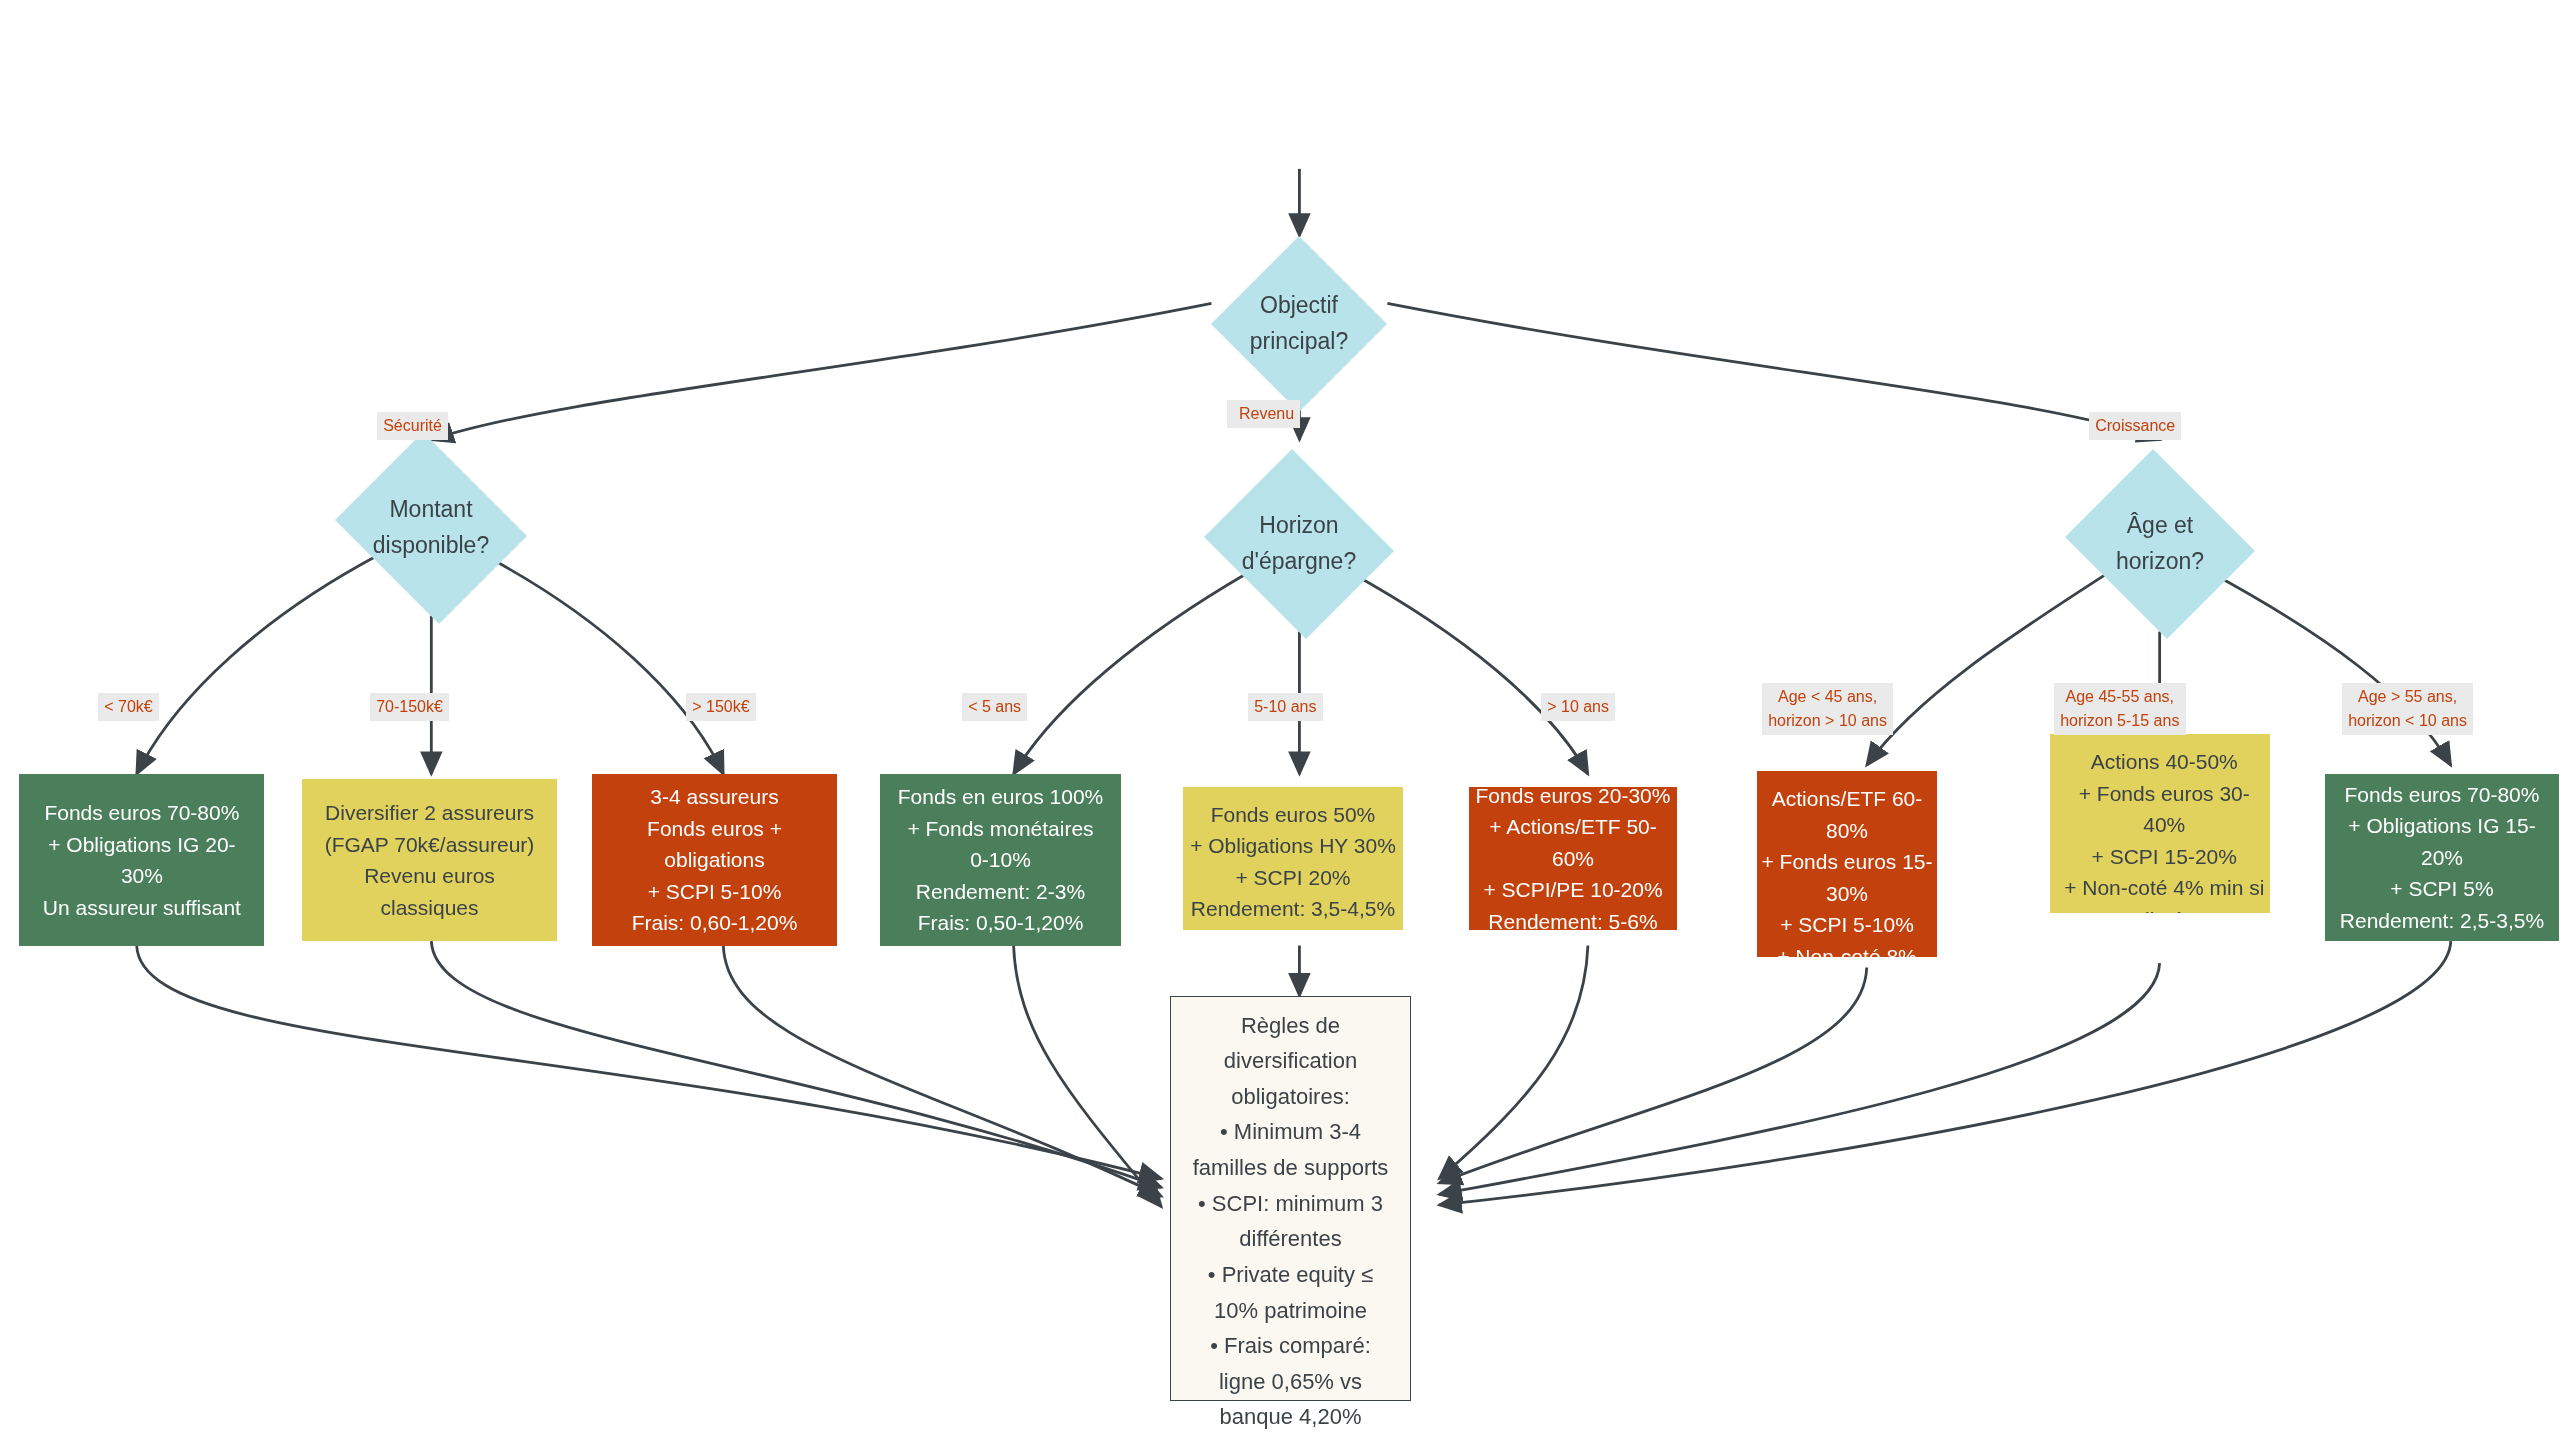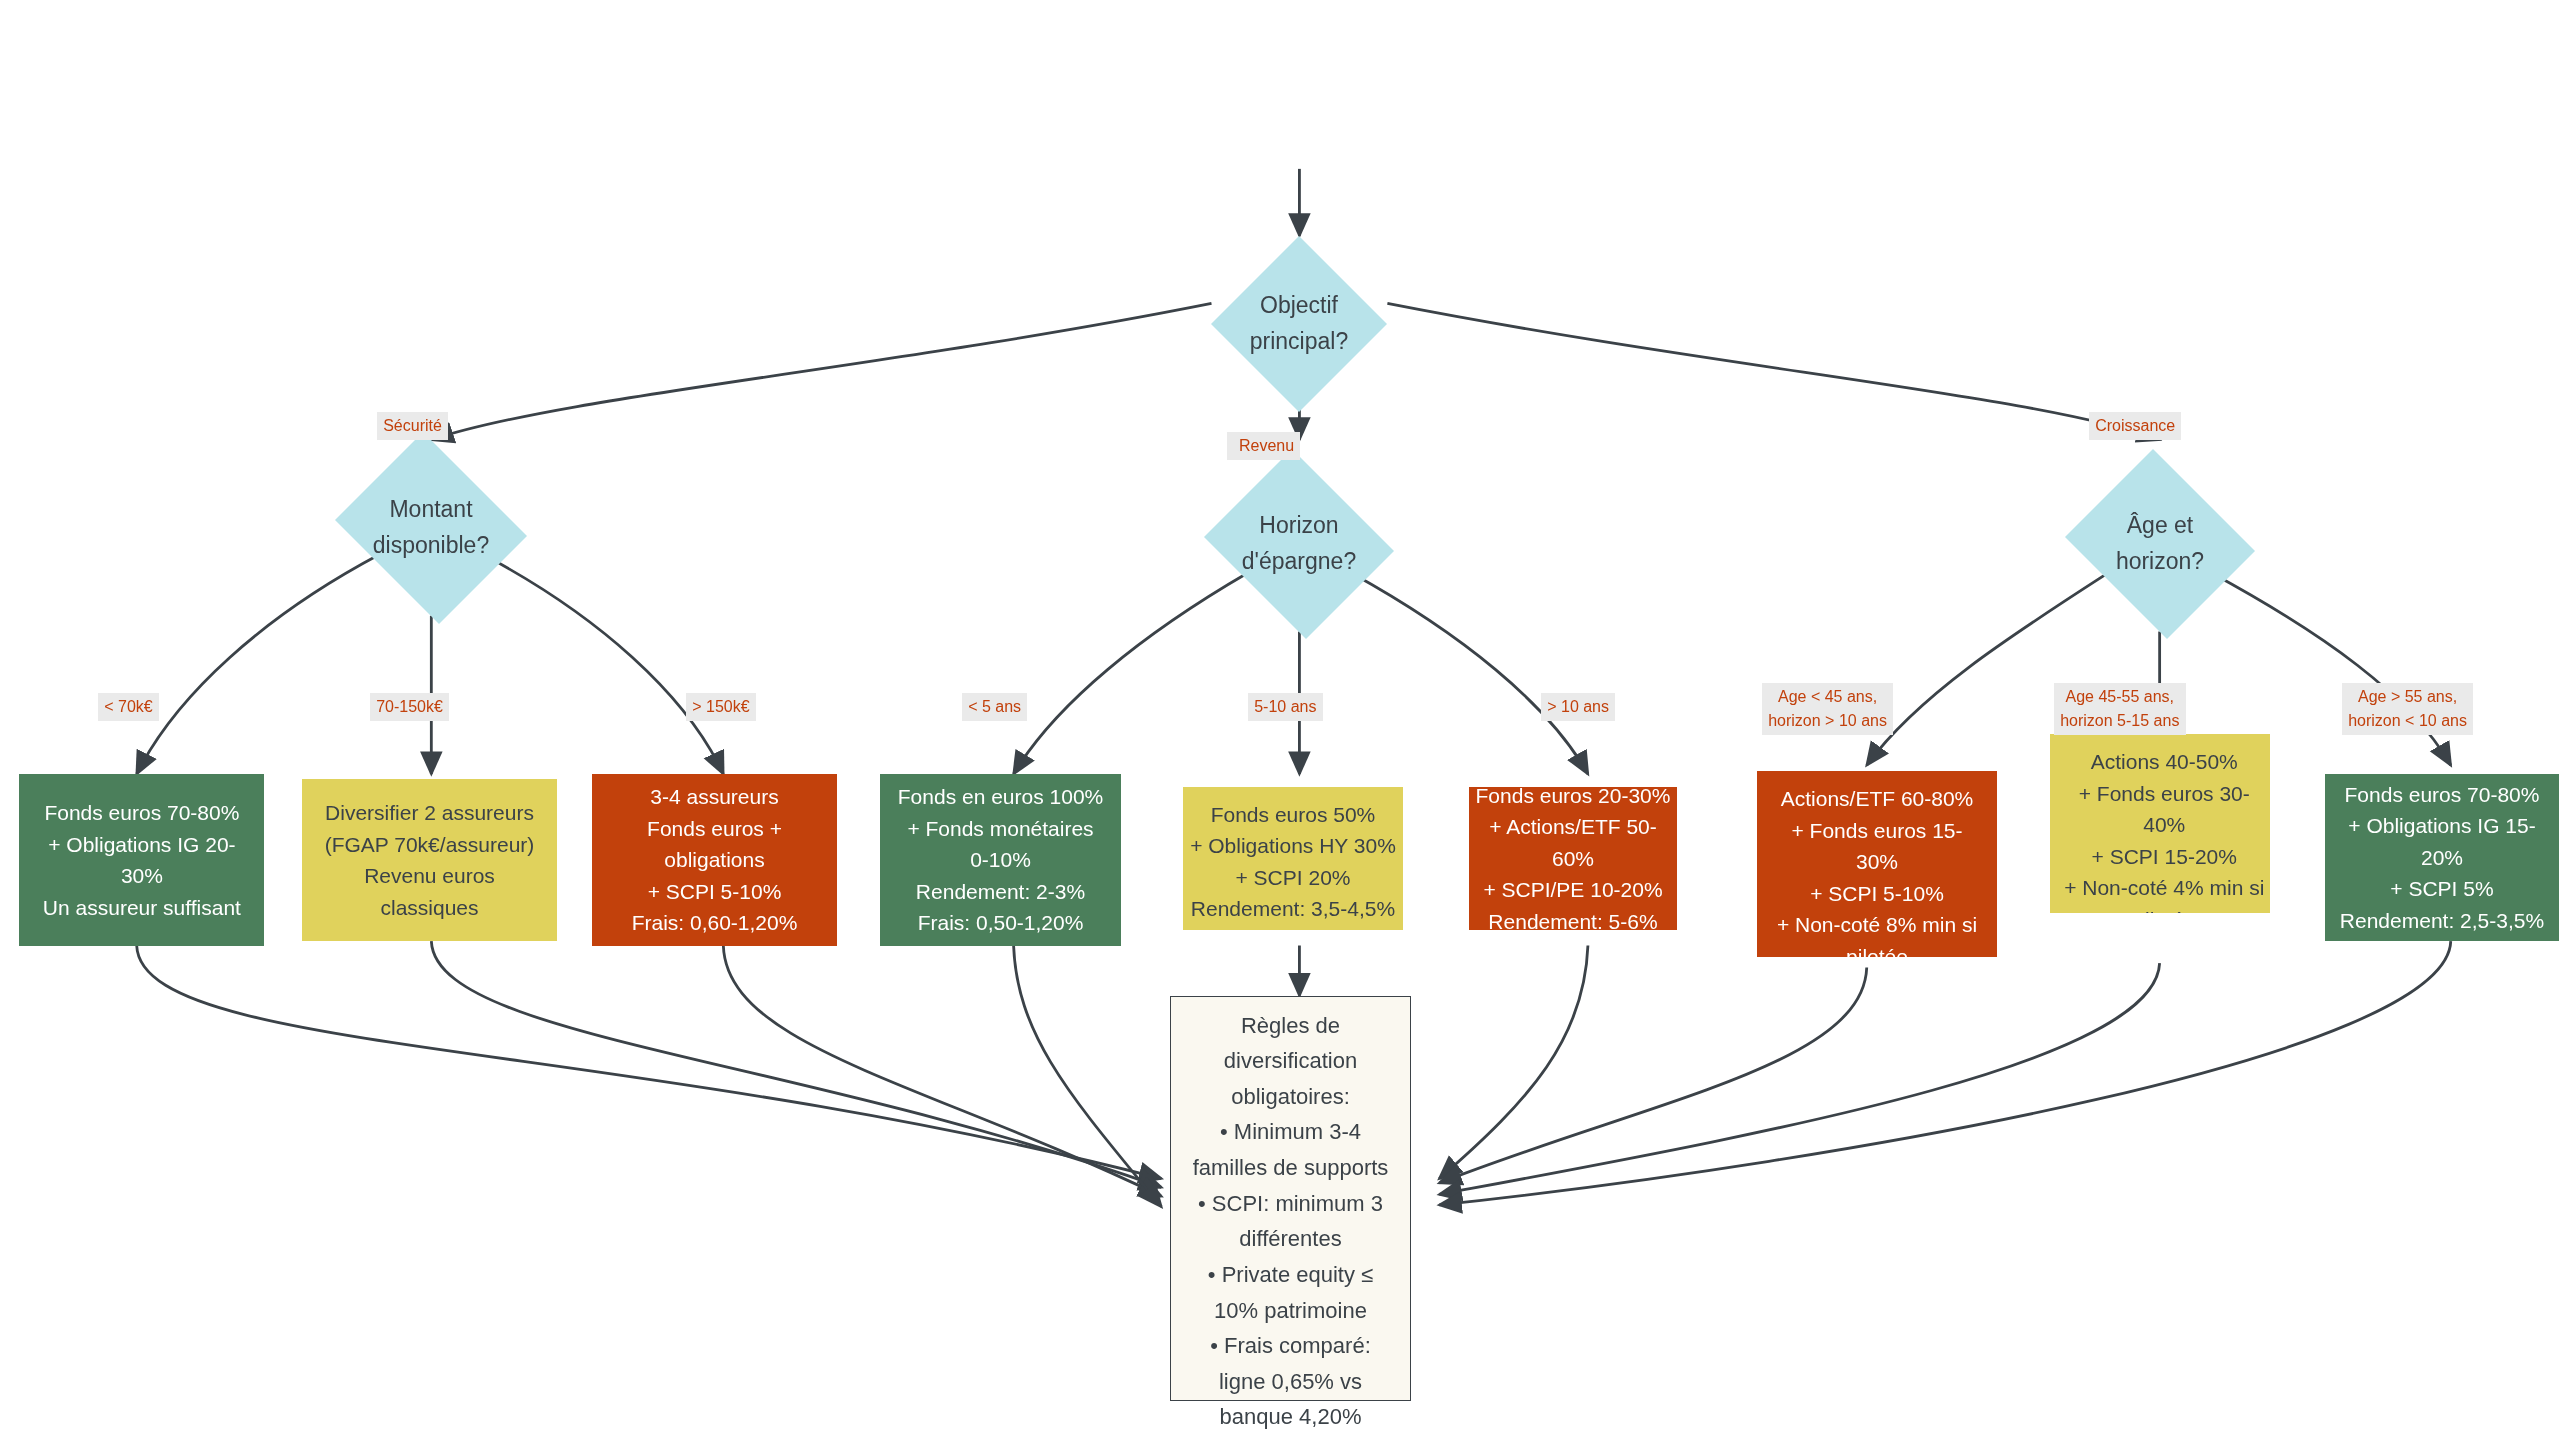--- a/index.html
+++ b/index.html
@@ -225,21 +225,21 @@
 
   <div class="node result orange" style="left:1469px; top:787px; width:208px; height:143px;">
     <span class="rtext">
         <div>Fonds euros 20-30%</div>
         <div>+ Actions/ETF 50-60%</div>
         <div>+ SCPI/PE 10-20%</div>
         <div>Rendement: 5-6%</div>
       </span>
   </div>
 
-  <div class="node result orange clip" style="left:1757px; top:771px; width:240px; height:186px;text-align:center;">
+  <div class="node result orange clip" style="left:1757px; top:771px; width:180px; height:186px;text-align:center;">
     <span class="rtext">
         <div>Actions/ETF 60-80%</div>
         <div>+ Fonds euros 15-</div>
         <div>30%</div>
         <div>+ SCPI 5-10%</div>
         <div>+ Non-coté 8% min si</div>
         <div>pilotée</div>
       </span>
   </div>
 
@@ -275,21 +275,21 @@
         <div>différentes</div>
         <div>• Private equity ≤</div>
         <div>10% patrimoine</div>
         <div>• Frais comparé:</div>
         <div>ligne 0,65% vs</div>
         <div>banque 4,20%</div>
       </span>
   </div>
 
   <div class="edge-label" style="left:377px; top:412px;">Sécurité</div>
-  <div class="edge-label" style="left:1227px; top:432px;padding-left:12px;">Revenu</div>
+  <div class="edge-label" style="left:1227px; top:400px;padding-left:12px;">Revenu</div>
   <div class="edge-label" style="left:2089px; top:412px;">Croissance</div>
 
   <div class="edge-label" style="left:98px; top:693px;">&lt; 70k€</div>
   <div class="edge-label" style="left:370px; top:693px;">70-150k€</div>
   <div class="edge-label" style="left:686px; top:693px;">&gt; 150k€</div>
 
   <div class="edge-label" style="left:962px; top:693px;">&lt; 5 ans</div>
   <div class="edge-label" style="left:1248px; top:693px;">5-10 ans</div>
   <div class="edge-label" style="left:1541px; top:693px;">&gt; 10 ans</div>
 

